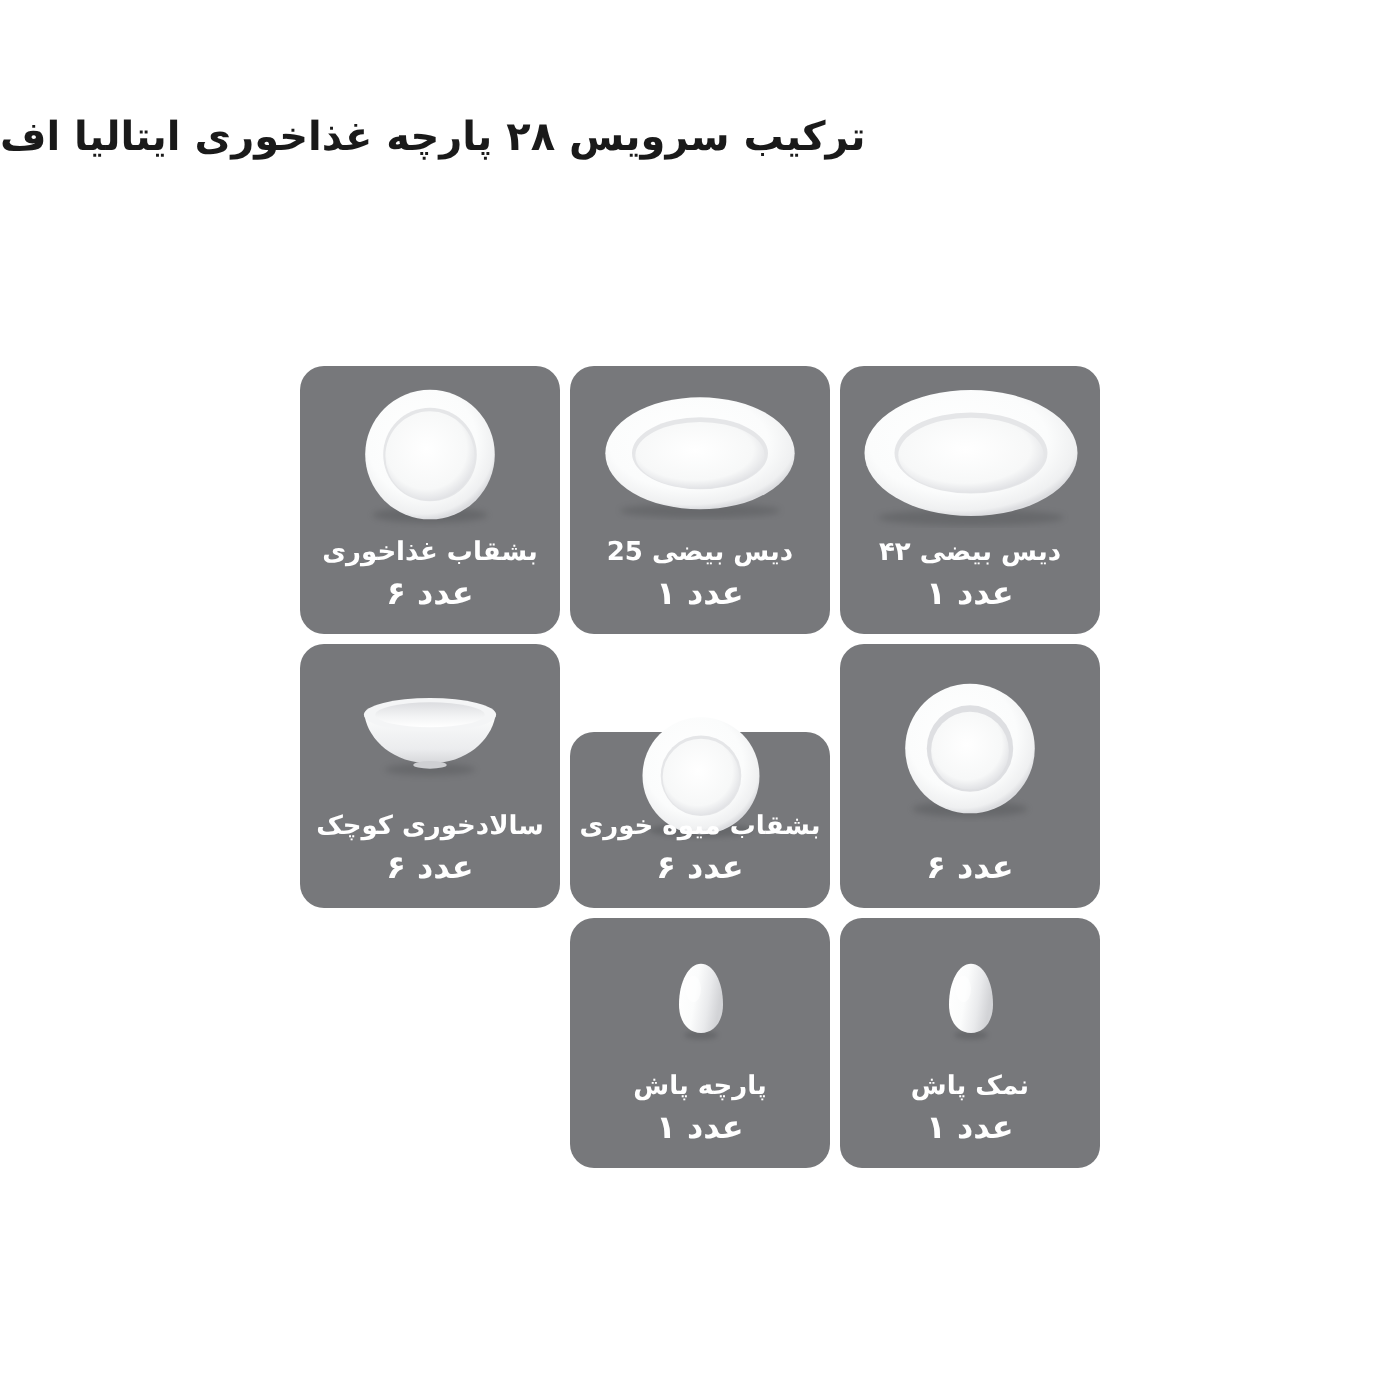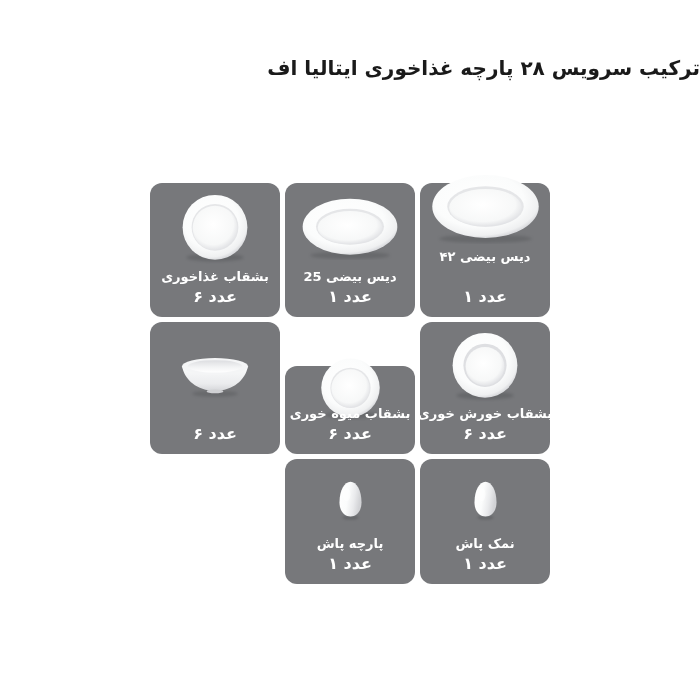--- a/index.html
+++ b/index.html
@@ -4,21 +4,21 @@
 <style>
   html,body { margin:0; padding:0; }
   .page {
     position:relative; width:700px; height:700px;
     background:var(--page-bg,#ffffff);
     font-family:"DejaVu Sans", sans-serif;
     overflow:hidden;
   }
   .title {
     position:absolute; top:56px; left:0; width:100%;
-    text-align:right; direction:rtl;
+    text-align:left; direction:rtl;
     font-size:20px; font-weight:700;
     color:var(--title-color,#1a1a1a);
     letter-spacing:0;
   }
   .grid {
     position:absolute; left:150px; top:183px;
     display:grid;
     grid-template-columns:repeat(3,130px);
     grid-template-rows:134px 132px 125px;
     column-gap:5px; row-gap:5px;
@@ -86,21 +86,21 @@
           <svg viewBox="0 0 150 96" width="100" height="64">
     <ellipse cx="75" cy="89" rx="60" ry="5.5" fill="#44464a" opacity="0.3" filter="url(#fblur)"></ellipse>
     <ellipse cx="75" cy="46" rx="71" ry="42" fill="url(#gOuter)"></ellipse>
     <ellipse cx="75" cy="46" rx="51" ry="27" fill="#e5e6e8"></ellipse>
     <ellipse cx="75" cy="47.5" rx="48.5" ry="25" fill="url(#gWell)"></ellipse>
   </svg>
         </div>
     <div class="label">دیس بیضی 25</div>
     <div class="count">۱ عدد</div>
   </div>
-      <div class="card" style="grid-area: 1 / 3; gap: 20px;">
+      <div class="card" style="grid-area: 1 / 3;">
     <div class="dish-area">
           <svg viewBox="0 0 150 96" width="113" height="72">
     <ellipse cx="75" cy="89" rx="62" ry="5.5" fill="#44464a" opacity="0.3" filter="url(#fblur)"></ellipse>
     <ellipse cx="75" cy="46" rx="71" ry="42" fill="url(#gOuter)"></ellipse>
     <ellipse cx="75" cy="46" rx="51" ry="27" fill="#e5e6e8"></ellipse>
     <ellipse cx="75" cy="47.5" rx="48.5" ry="25" fill="url(#gWell)"></ellipse>
   </svg>
         </div>
     <div class="label">دیس بیضی ۴۲</div>
     <div class="count">۱ عدد</div>
@@ -120,20 +120,21 @@
         <stop offset="100%" stop-color="#ffffff"></stop>
       </linearGradient>
     </defs>
     <ellipse cx="50" cy="56" rx="30" ry="4" fill="#44464a" opacity="0.3" filter="url(#fblur)"></ellipse>
     <path d="M7,21 C10,37 26,52 50,52 C74,52 90,37 93,21 L88,21 L12,21 Z" fill="url(#gBowlBody)"></path>
     <ellipse cx="50" cy="53" rx="11" ry="2.5" fill="#cfd0d3"></ellipse>
     <ellipse cx="50" cy="20" rx="43.5" ry="11" fill="#f4f5f6"></ellipse>
     <ellipse cx="50" cy="20" rx="36" ry="8.2" fill="url(#gBowlIn)"></ellipse>
   </svg>
         </div>
+    <div class="label">سالادخوری کوچک</div>
     <div class="count">۶ عدد</div>
   </div>
       <div class="card" style="grid-area: 2 / 2; margin-top: 44px;">
     <div class="dish-area">
           <svg viewBox="0 0 100 100" width="65" height="65">
     <ellipse cx="50" cy="91" rx="40" ry="5.5" fill="#44464a" opacity="0.32" filter="url(#fblur)"></ellipse>
     <circle cx="50" cy="49" r="45" fill="url(#gOuter)"></circle>
     <circle cx="50" cy="49" r="31" fill="#e5e6e8"></circle>
     <circle cx="50" cy="50" r="29.5" fill="url(#gWell)"></circle>
   </svg>
@@ -143,21 +144,20 @@
   </div>
       <div class="card" style="grid-area: 2 / 3;">
     <div class="dish-area">
           <svg viewBox="0 0 100 100" width="72" height="72">
     <ellipse cx="50" cy="91" rx="40" ry="5.5" fill="#44464a" opacity="0.32" filter="url(#fblur)"></ellipse>
     <circle cx="50" cy="49" r="45" fill="url(#gOuter)"></circle>
     <circle cx="50" cy="49" r="30" fill="#dedfe2"></circle>
     <circle cx="50" cy="50.5" r="27" fill="url(#gWell)"></circle>
   </svg>
         </div>
-    <div class="label">بشقاب خورش خوری</div>
     <div class="count">۶ عدد</div>
   </div>
       <div class="card" style="grid-area: 3 / 2;">
     <div class="dish-area">
           <svg viewBox="0 0 60 80" width="33" height="44">
     <defs>
       <linearGradient id="gEgg" x1="0" y1="0" x2="1" y2="0.25">
         <stop offset="0%" stop-color="#ffffff"></stop>
                 <stop offset="45%" stop-color="#fbfcfc"></stop>
         <stop offset="75%" stop-color="#e9eaec"></stop>
@@ -165,21 +165,21 @@
       </linearGradient>
     </defs>
     <ellipse cx="30" cy="72" rx="15" ry="4" fill="#404244" opacity="0.3" filter="url(#fblur)"></ellipse>
     <path d="M30,7 C41,7 50,23 50,44 C50,60 41.5,70 30,70 C18.5,70 10,60 10,44 C10,23 19,7 30,7 Z" fill="url(#gEgg)"></path>
     <ellipse cx="23" cy="30" rx="7" ry="12" fill="#ffffff" opacity="0.55"></ellipse>
   </svg>
         </div>
     <div class="label">پارچه پاش</div>
     <div class="count">۱ عدد</div>
   </div>
-      <div class="card" style="grid-area: 3 / 3;">
+      <div class="card" style="grid-area: 3 / 3; border-radius: 11px;">
     <div class="dish-area">
           <svg viewBox="0 0 60 80" width="33" height="44">
     <defs>
       <linearGradient id="gEgg" x1="0" y1="0" x2="1" y2="0.25">
         <stop offset="0%" stop-color="#ffffff"></stop>
                 <stop offset="45%" stop-color="#fbfcfc"></stop>
         <stop offset="75%" stop-color="#e9eaec"></stop>
                 <stop offset="100%" stop-color="#d2d3d6"></stop>
       </linearGradient>
     </defs>

